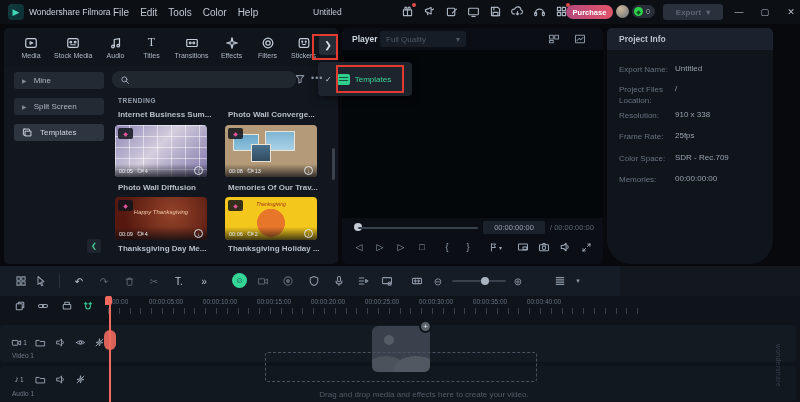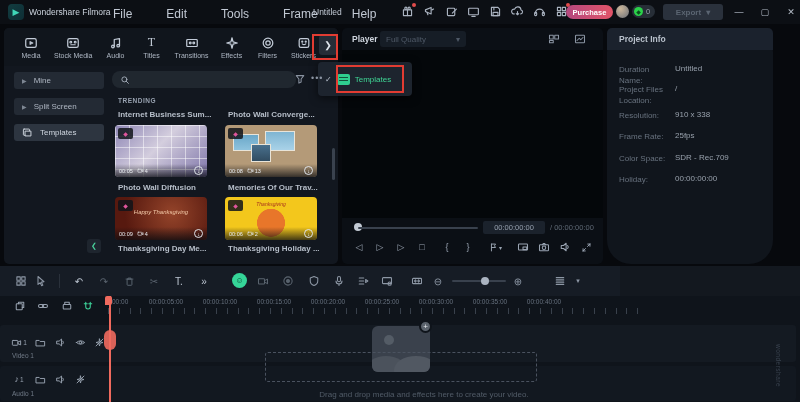--- a/index.html
+++ b/index.html
@@ -5,21 +5,21 @@
   html,body{margin:0;padding:0;background:#05070a;}
   *{box-sizing:border-box;font-family:"Liberation Sans",sans-serif;}
   .screen{position:relative;width:800px;height:402px;background:#07090d;overflow:hidden;color:#aab3c0;}
   .abs{position:absolute;}
   svg.svgi{display:block;stroke:currentColor;fill:none;stroke-width:1.4;stroke-linecap:round;stroke-linejoin:round;}
   
   .titlebar{position:absolute;left:0;top:0;width:800px;height:24px;background:#0c0f14;display:flex;align-items:center;}
   .logo{position:absolute;left:8px;top:4px;width:16px;height:16px;border-radius:4px;background:linear-gradient(135deg,#123c40,#0e2e35);display:flex;align-items:center;justify-content:center;}
   .logo span{color:#3fd6b8;font-size:9px;line-height:1;}
   .appname{position:absolute;left:29px;top:7px;font-size:8.5px;color:#cdd4de;white-space:nowrap;}
-  .menu{position:absolute;left:113px;top:7px;display:flex;gap:34px;font-size:12px;color:#c2c9d4;}
+  .menu{position:absolute;left:113px;top:7px;display:flex;gap:11px;font-size:10px;color:#c2c9d4;}
   .proj-title{position:absolute;left:313px;top:7px;font-size:8.5px;color:#c2c9d4;}
   .tb-icons{position:absolute;left:401px;top:5px;display:flex;gap:9px;align-items:center;color:#aab3c0;}
   .tb-icons .ticon{position:relative;width:13px;height:13px;}
   .reddot{position:absolute;right:-2px;top:-2px;width:4px;height:4px;border-radius:50%;background:#e14b4b;}
   .purchase{position:absolute;left:566px;top:5px;width:47px;height:14px;border-radius:7px;background:linear-gradient(90deg,#b4497f,#e25468);color:#fff;font-size:7.5px;font-weight:bold;display:flex;align-items:center;justify-content:center;}
   .avatar{position:absolute;left:616px;top:5px;width:13px;height:13px;border-radius:50%;background:radial-gradient(circle at 35% 30%,#cdb89c,#6a6f78);}
   .coinpill{position:absolute;left:632px;top:5px;height:13px;padding:0 5px 0 2px;border-radius:7px;background:#272e37;display:flex;align-items:center;gap:3px;font-size:7.5px;color:#97a0ac;}
   .coin{width:9px;height:9px;border-radius:50%;background:#2bd24a;color:#0c4d1e;font-size:6px;display:flex;align-items:center;justify-content:center;}
   .export{position:absolute;left:663px;top:4px;width:60px;height:16px;border-radius:3px;background:#2a313c;color:#5b6572;font-size:8px;font-weight:bold;display:flex;align-items:center;justify-content:center;gap:5px;}
   .winctl{position:absolute;top:0;height:24px;width:26px;display:flex;align-items:center;justify-content:center;color:#b6bec9;font-size:9px;}
@@ -106,21 +106,21 @@
 
   <header class="titlebar">
     <div class="logo">
         <span>▶</span>
       </div>
     <span class="appname">Wondershare Filmora</span>
     <nav class="menu">
       <span>File</span>
       <span>Edit</span>
       <span>Tools</span>
-      <span>Frame</span>
+      <span>Color</span>
       <span>Help</span>
     </nav>
     <span class="proj-title">Untitled</span>
     <div class="tb-icons">
       <span class="ticon">
           <svg class="svgi" viewBox="0 0 16 16" width="13" height="13">
             <rect x="3" y="6" width="10" height="7"></rect>
             <line x1="8" y1="6" x2="8" y2="13"></line>
             <circle cx="6" cy="4" r="1.4"></circle>
             <circle cx="10" cy="4" r="1.4"></circle>
@@ -445,31 +445,31 @@
     <span class="dd-check">✓</span>
     <span class="dd-icon"></span>
     <span class="dd-label">Templates</span>
   </div>
   <div class="redbox" style="left:336px;top:65px;width:68px;height:28px;"></div>
 
   <section class="panel info-panel">
     <div class="info-head">
         <span>Project Info</span>
       </div>
-    <span class="irow-l" style="top:36px;">Duration Name:</span>
+    <span class="irow-l" style="top:36px;">Export Name:</span>
     <span class="irow-v" style="top:36px;">Untitled</span>
     <span class="irow-l" style="top:56px;">Project Files Location:</span>
     <span class="irow-v" style="top:56px;">/</span>
     <span class="irow-l" style="top:82px;">Resolution:</span>
     <span class="irow-v" style="top:82px;">910 x 338</span>
     <span class="irow-l" style="top:103px;">Frame Rate:</span>
     <span class="irow-v" style="top:103px;">25fps</span>
     <span class="irow-l" style="top:125px;">Color Space:</span>
     <span class="irow-v" style="top:125px;">SDR - Rec.709</span>
-    <span class="irow-l" style="top:146px;">Holiday:</span>
+    <span class="irow-l" style="top:146px;">Memories:</span>
     <span class="irow-v" style="top:146px;">00:00:00:00</span>
   </section>
 
   <section class="timeline">
     <div class="tl-toolbar"></div>
     <div class="tl-toolbar-r"></div>
 
     <div class="tico" style="left:14px;">
         <svg class="svgi" viewBox="0 0 16 16" width="12" height="12">
           <rect x="2.5" y="2.5" width="4.5" height="4.5"></rect>

